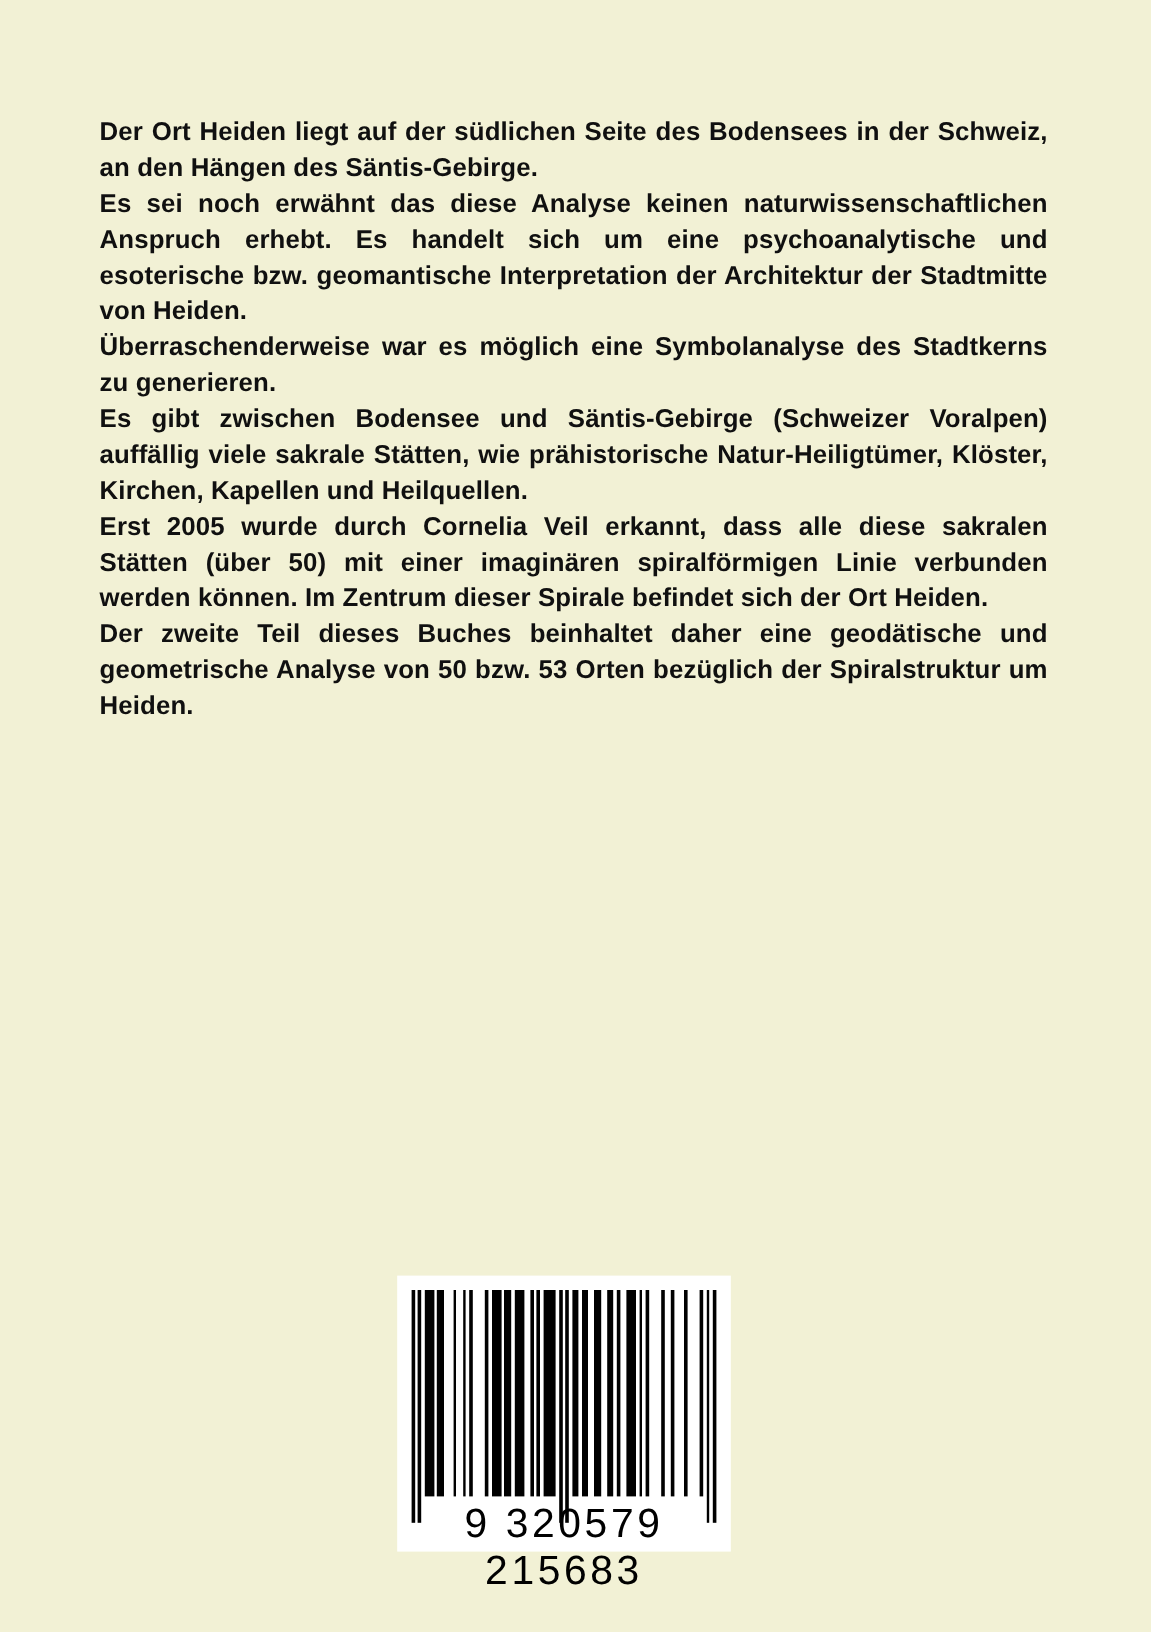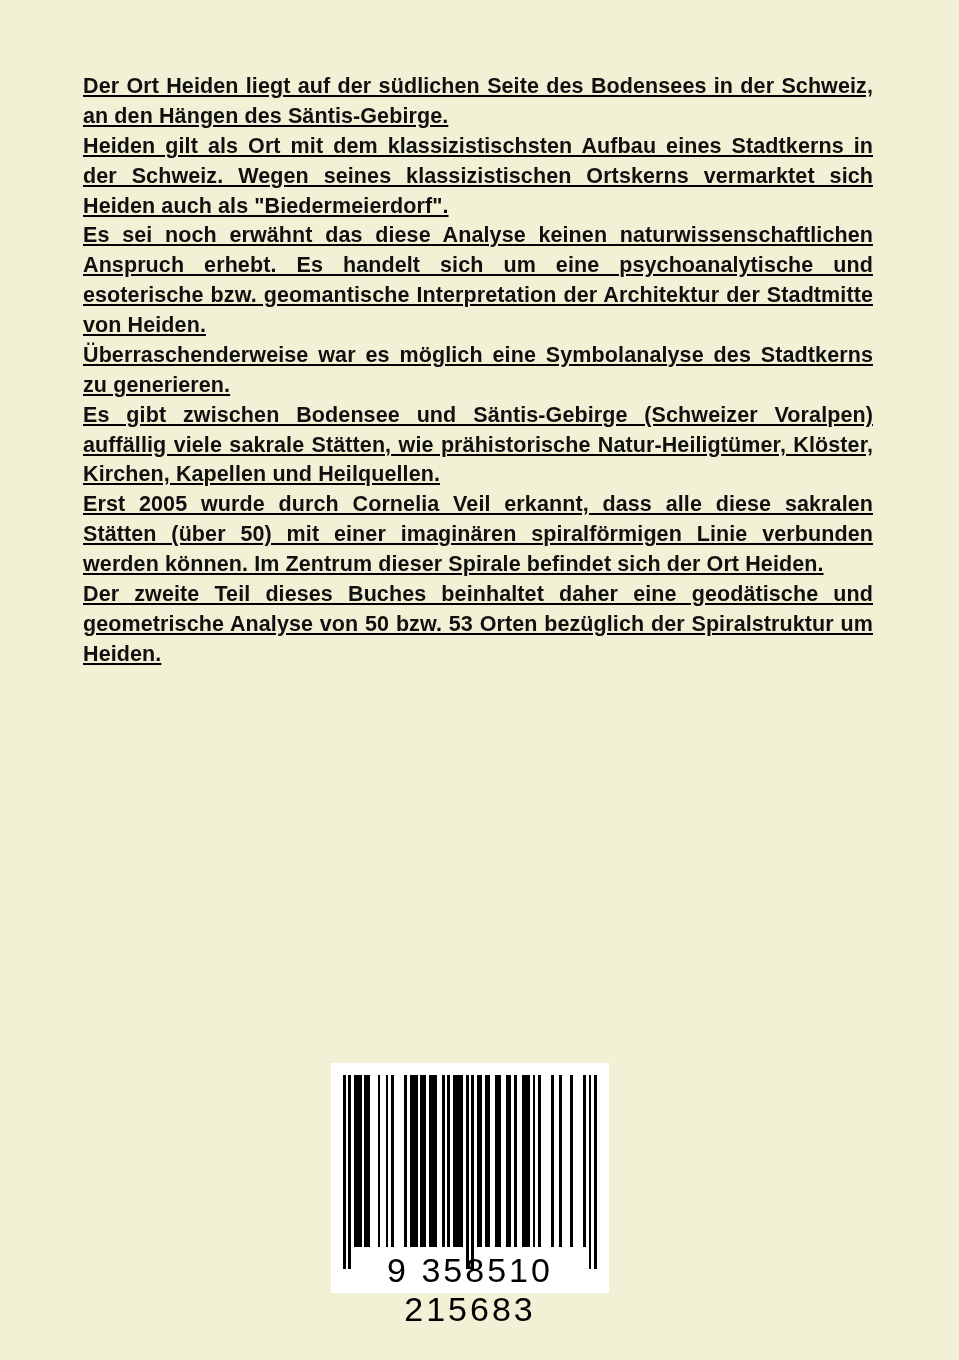--- a/index.html
+++ b/index.html
@@ -16,23 +16,22 @@
   .page {
     position: relative;
     width: 959px;
     height: 1360px;
     background: #f2f1d5;
     box-sizing: border-box;
   }
   .text-block {
     position: absolute;
     left: 83px;
-    top: 72px;
+    top: 96px;
     width: 790px;
-    text-decoration: underline;
   }
   .para {
     font-size: 21.5px;
     font-weight: bold;
     line-height: 1.39;
     color: #101010;
     text-align: justify;
     text-justify: inter-word;
     margin: 0;
     letter-spacing: 0.1px;
@@ -80,21 +79,20 @@
     color: #000000;
   }
 </style>
 </head>
 <body>
 
 <div class="page">
 
   <div class="text-block">
     <p class="para">Der Ort Heiden liegt auf der südlichen Seite des Bodensees in der Schweiz, an den Hängen des Säntis-Gebirge.</p>
-    <p class="para">Heiden gilt als Ort mit dem klassizistischsten Aufbau eines Stadtkerns in der Schweiz. Wegen seines klassizistischen Ortskerns vermarktet sich Heiden auch als "Biedermeierdorf".</p>
     <p class="para">Es sei noch erwähnt das diese Analyse keinen naturwissenschaftlichen Anspruch erhebt. Es handelt sich um eine psychoanalytische und esoterische bzw. geomantische Interpretation der Architektur der Stadtmitte von Heiden.</p>
     <p class="para">Überraschenderweise war es möglich eine Symbolanalyse des Stadtkerns zu generieren.</p>
     <p class="para para-gap">Es gibt zwischen Bodensee und Säntis-Gebirge (Schweizer Voralpen) auffällig viele sakrale Stätten, wie prähistorische Natur-Heiligtümer, Klöster, Kirchen, Kapellen und Heilquellen.</p>
     <p class="para">Erst 2005 wurde durch Cornelia Veil erkannt, dass alle diese sakralen Stätten (über 50) mit einer imaginären spiralförmigen Linie verbunden werden können. Im Zentrum dieser Spirale befindet sich der Ort Heiden.</p>
     <p class="para">Der zweite Teil dieses Buches beinhaltet daher eine geodätische und geometrische Analyse von 50 bzw. 53 Orten bezüglich der Spiralstruktur um Heiden.</p>
   </div>
 
   <div class="barcode-wrap">
     <div class="barcode-bars" id="barcode-bars">
         <div class="bar tall" style="width: 2.67368px; flex: 0 0 auto;"></div>
@@ -150,16 +148,16 @@
         <div class="bar" style="width: 2.67368px; flex: 0 0 auto;"></div>
         <div style="width: 8.02105px; flex: 0 0 auto; background: transparent;"></div>
         <div class="bar" style="width: 2.67368px; flex: 0 0 auto;"></div>
         <div style="width: 10.6947px; flex: 0 0 auto; background: transparent;"></div>
         <div class="bar" style="width: 2.67368px; flex: 0 0 auto;"></div>
         <div style="width: 2.67368px; flex: 0 0 auto; background: transparent;"></div>
         <div class="bar tall" style="width: 2.67368px; flex: 0 0 auto;"></div>
         <div style="width: 2.67368px; flex: 0 0 auto; background: transparent;"></div>
         <div class="bar tall" style="width: 2.67368px; flex: 0 0 auto;"></div>
       </div>
-    <div class="barcode-number">9 358510 215683</div>
+    <div class="barcode-number">9 320579 215683</div>
   </div>
 
 </div>
 
 </body></html>

